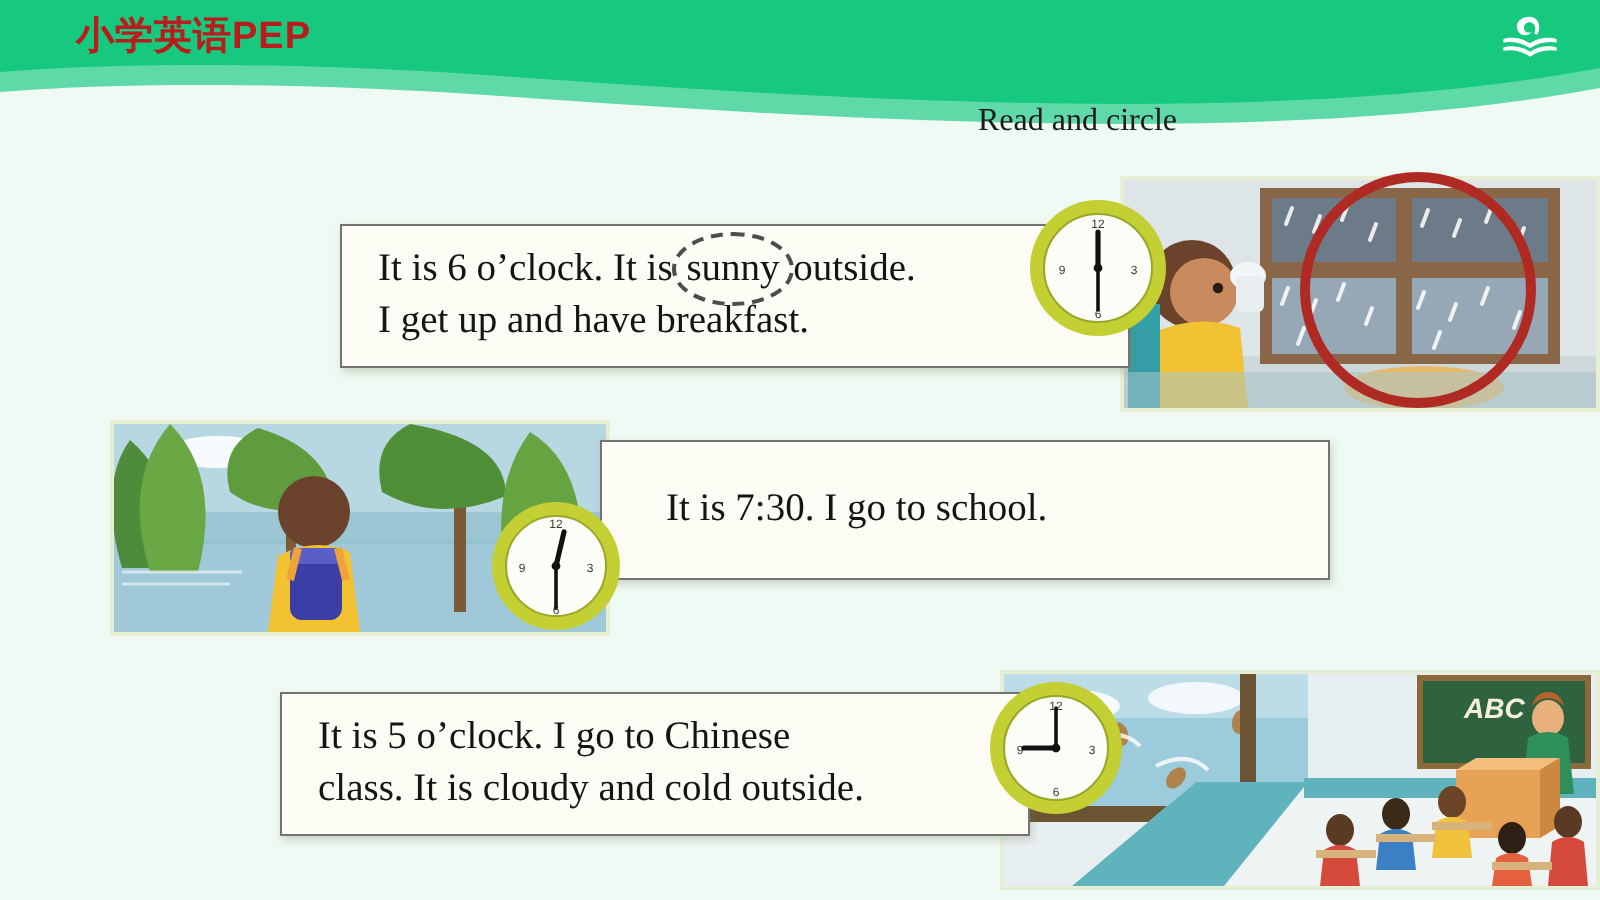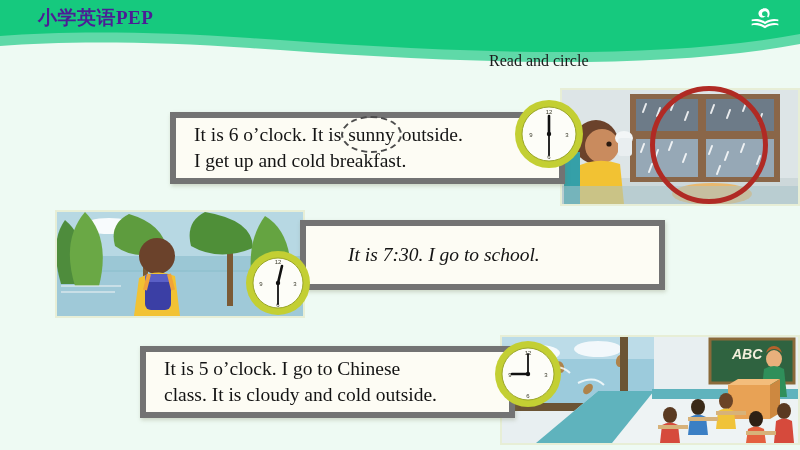--- a/index.html
+++ b/index.html
@@ -27,24 +27,24 @@
     left: 0; top: 0;
     width: 800px; height: 92px;
     overflow: hidden;
     pointer-events: none;
   }
   .header-band svg { display: block; }
 
   .header-title {
     position: absolute;
     left: 38px; top: 5px;
-    font-family: Liberation Serif, serif;
+    font-family: Liberation Sans, sans-serif;
     font-size: 19px;
     font-weight: bold;
-    color: #4c1d95;
+    color: #b91c1c;
     letter-spacing: 0.5px;
     white-space: nowrap;
     z-index: 5;
   }
   .logo-badge {
     position: absolute;
     right: 18px; top: 5px;
     width: 34px; height: 30px;
     z-index: 5;
   }
@@ -63,21 +63,21 @@
   
   .photo {
     position: absolute;
     overflow: hidden;
     border: 2px solid #e7eed6;
     box-sizing: border-box;
   }
   .textbox {
     position: absolute;
     background: #fdfcf4;
-    border: 6px solid #737373;
+    border: 1px solid #737373;
     box-sizing: border-box;
     box-shadow: 1px 2px 4px rgba(120,125,90,.30);
     display: flex;
     flex-direction: column;
     justify-content: center;
   }
   .textbox .line {
     font-family: "Liberation Serif", serif;
     font-size: 19.5px;
     color: #141414;
@@ -221,21 +221,21 @@
       <rect x="56" y="48" width="14" height="18" rx="3" fill="#e9eef0"></rect>
       <ellipse cx="150" cy="104" rx="40" ry="11" fill="#e9b86d"></ellipse>
       <rect x="0" y="96" width="236" height="18" fill="#a9c4cb" opacity=".55"></rect>
     </svg>
   </div>
 
   <div class="ring" style="left:650px; top:86px; width:118px; height:118px;"></div>
 
   <div class="textbox" id="row1-text">
     <div class="line"><span>It is 6 o’clock. It is </span><span class="circled">sunny</span><span> outside.</span></div>
-    <div class="line">I get up and cold breakfast.</div>
+    <div class="line">I get up and have breakfast.</div>
   </div>
 
   <div class="clock" id="row1-clock">
     <svg viewBox="0 0 74 74" width="74" height="74">
       <circle cx="37" cy="37" r="34" fill="#c3cf33"></circle>
       <circle cx="37" cy="37" r="27" fill="#fdfdf8" stroke="#9aa62a" stroke-width="1"></circle>
       <g fill="#3a3a2a" font-family="Liberation Sans, sans-serif" font-size="6" text-anchor="middle">
         <text x="37" y="17">12</text>
           <text x="55" y="40">3</text>
         <text x="37" y="62">6</text>
@@ -270,21 +270,21 @@
       <line x1="92" y1="62" x2="88" y2="78" stroke="#f0a33b" stroke-width="4"></line>
       <line x1="112" y1="62" x2="116" y2="78" stroke="#f0a33b" stroke-width="4"></line>
       <g stroke="#e6eef1" stroke-width="1.4" opacity=".8">
         <line x1="4" y1="74" x2="64" y2="74"></line>
           <line x1="4" y1="80" x2="58" y2="80"></line>
       </g>
     </svg>
   </div>
 
   <div class="textbox" id="row2-text">
-    <div class="line" style="padding-left:42px;font-style:italic;">It is 7:30. I go to school.</div>
+    <div class="line" style="padding-left:32px;">It is 7:30. I go to school.</div>
   </div>
 
   <div class="clock" id="row2-clock">
     <svg viewBox="0 0 70 70" width="70" height="70">
       <circle cx="35" cy="35" r="32" fill="#c3cf33"></circle>
       <circle cx="35" cy="35" r="25" fill="#fdfdf8" stroke="#9aa62a" stroke-width="1"></circle>
       <g fill="#3a3a2a" font-family="Liberation Sans, sans-serif" font-size="6" text-anchor="middle">
         <text x="35" y="16">12</text>
           <text x="52" y="38">3</text>
         <text x="35" y="59">6</text>

